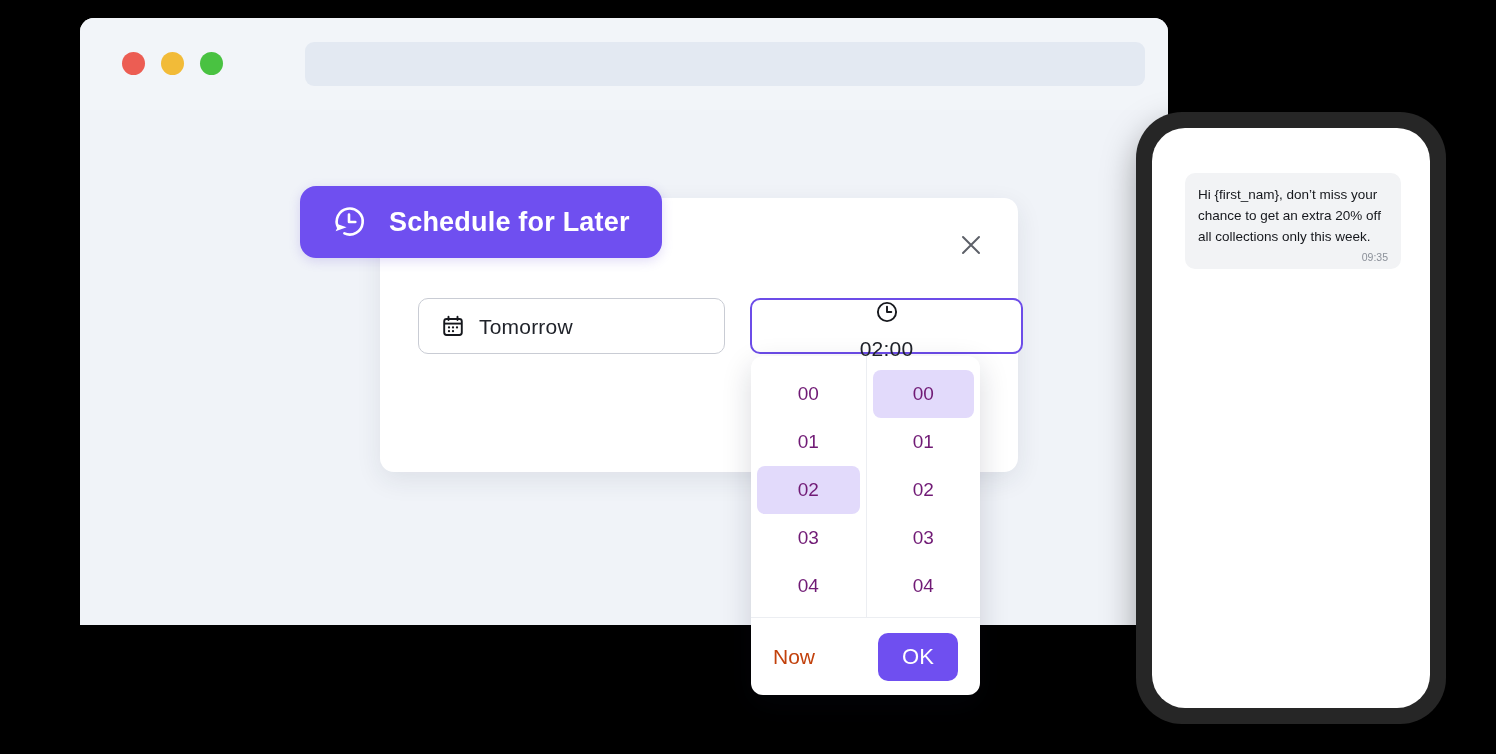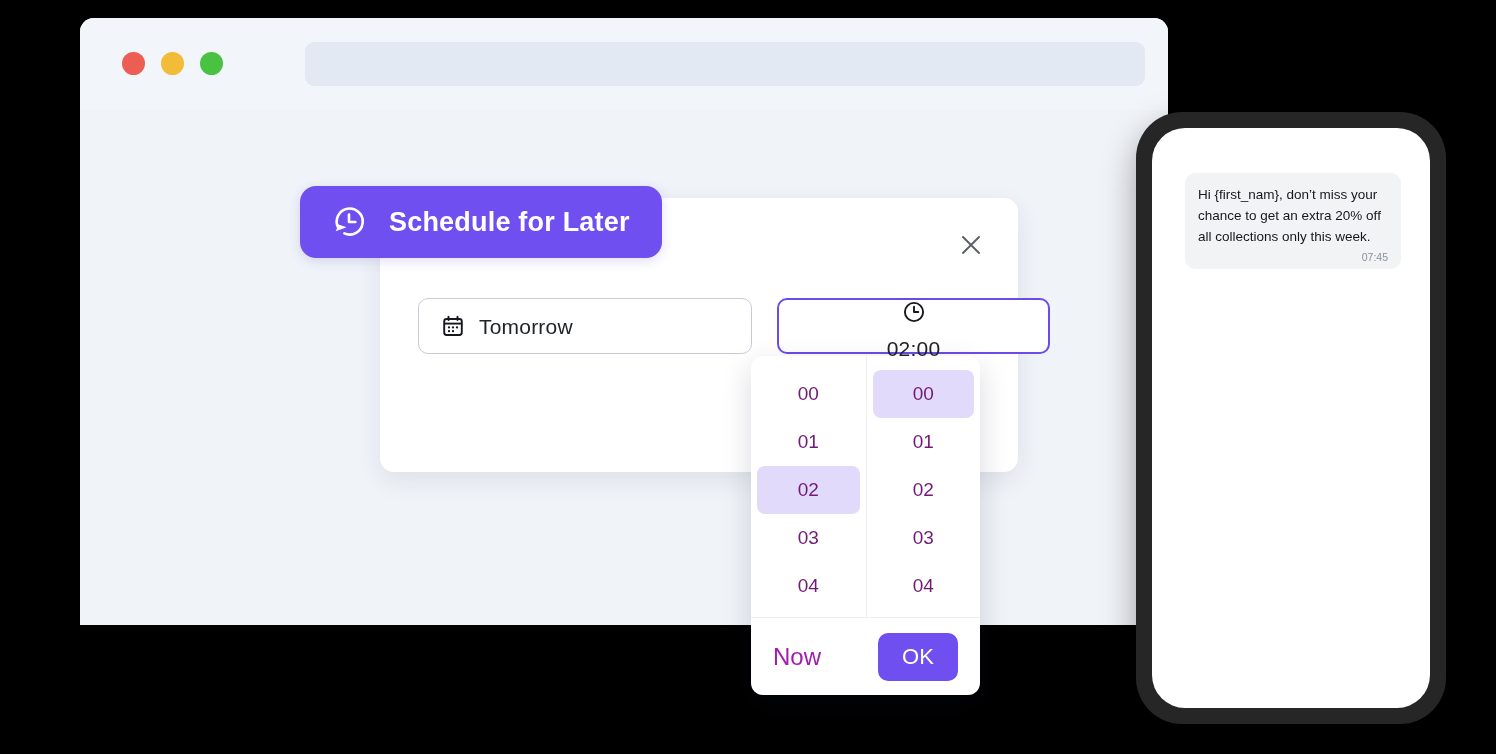--- a/index.html
+++ b/index.html
@@ -110,21 +110,21 @@
     display: flex;
     align-items: center;
     gap: 14px;
     padding: 0 22px;
     border-radius: 10px;
     background: #ffffff;
     font-size: 21px;
     color: #20232a;
   }
   .field.date {
-    width: 334px;
+    width: 307px;
     border: 1.6px solid #c9ccd4;
   }
   .field.time {
     width: 273px;
     border: 2.6px solid #6c4ce8;
     flex-direction: column;
   }
   .field-icon { width: 24px; height: 24px; flex: none; display: block; }
   .field-value { line-height: 1; letter-spacing: .2px; }
 
@@ -218,22 +218,22 @@
     height: 78px;
     border-top: 1px solid #eceef2;
     display: flex;
     align-items: center;
     justify-content: space-between;
     padding: 0 22px;
   }
   .btn-now {
     background: none;
     border: none;
-    color: #a21caf;
-    font-size: 24px;
+    color: #c2410c;
+    font-size: 21px;
     font-family: "Liberation Sans", sans-serif;
     cursor: pointer;
     padding: 0;
   }
   .btn-ok {
     width: 80px;
     height: 48px;
     border: none;
     border-radius: 10px;
     background: #6f4ff0;
@@ -384,18 +384,18 @@
     <div class="dd-footer">
       <button class="btn-now">Now</button>
       <button class="btn-ok">OK</button>
     </div>
   </div>
 
   <div class="phone">
     <div class="phone-screen">
       <div class="msg-bubble">
         <span class="msg-text">Hi {first_nam}, don’t miss your chance to get an extra 20% off all collections only this week.</span>
-        <span class="msg-time">07:45</span>
+        <span class="msg-time">09:35</span>
       </div>
     </div>
   </div>
 
 </div>
 
 </body></html>

